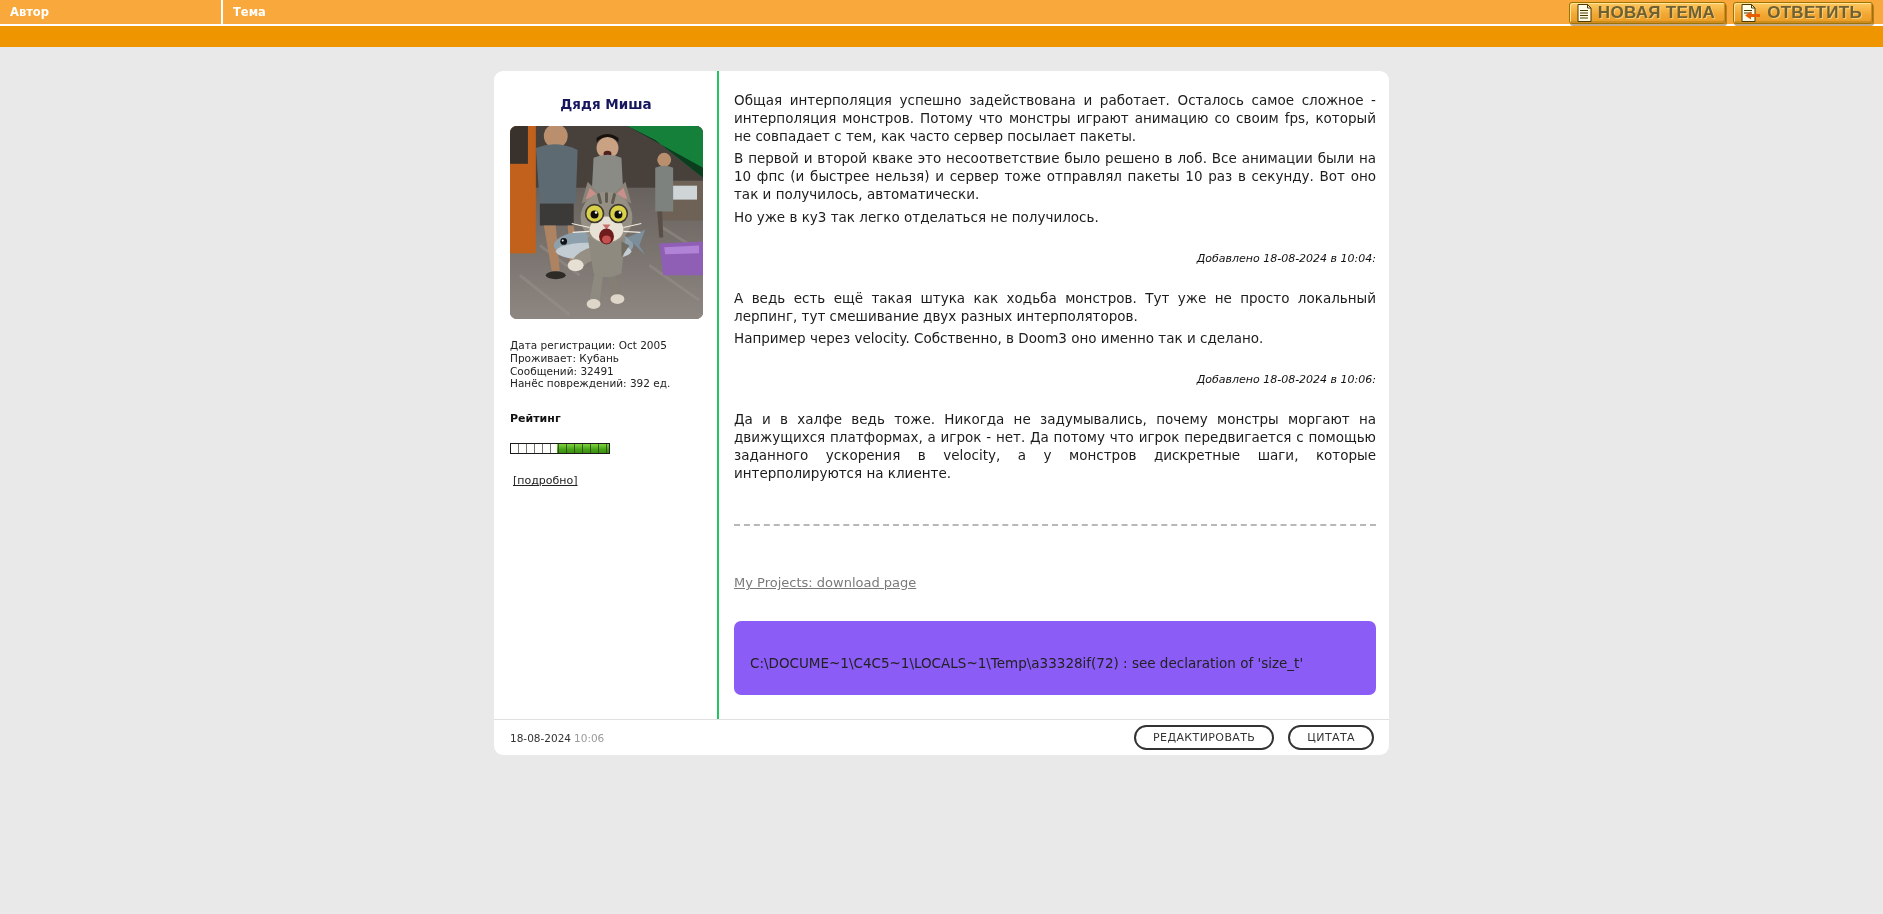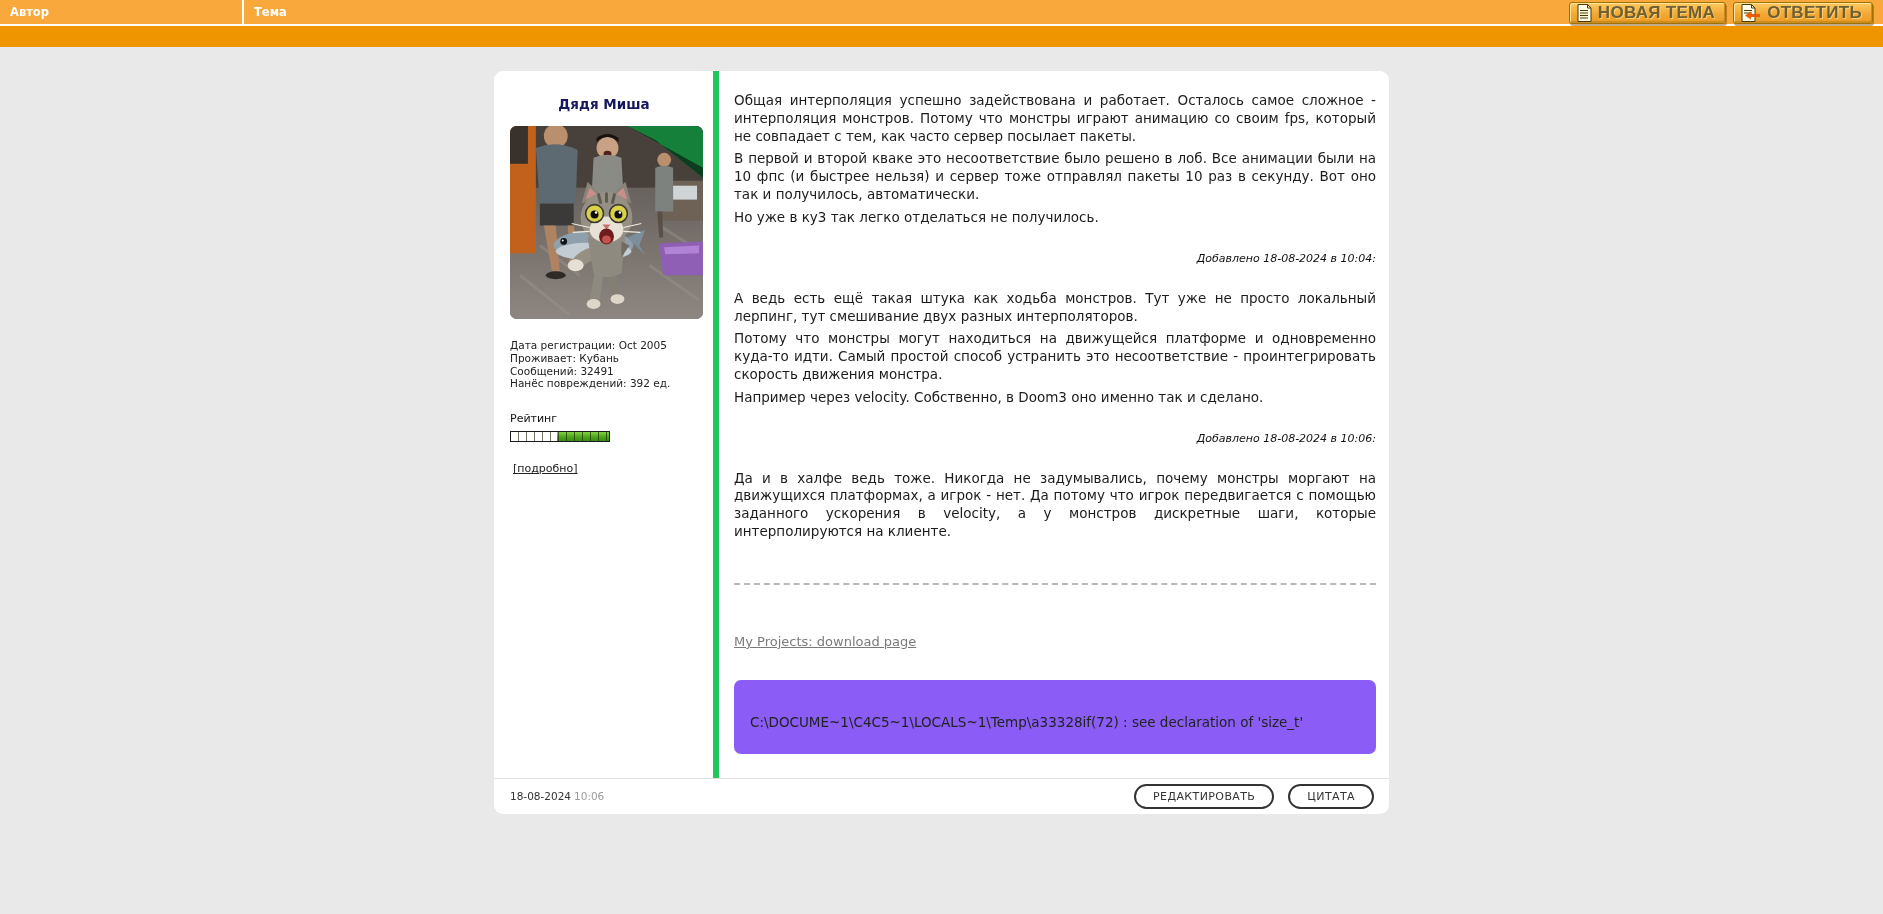--- a/index.html
+++ b/index.html
@@ -18,21 +18,21 @@
     display: flex;
     align-items: stretch;
     border-bottom: 2px solid #ffffff;
     position: relative;
   }
   .tcell {
     display: flex; align-items: center;
     color: #ffffff; font-size: 11.5px; font-weight: bold;
     padding: 0 10px;
   }
-  .tcell.author { width: 244px; border-right: 2px solid #ffffff; }
+  .tcell.author { width: 223px; border-right: 2px solid #ffffff; }
   .tcell.topic  { flex: 1; }
   .topbar-buttons {
     position: absolute; right: 10px; top: 2px;
     display: flex; gap: 7px;
   }
   .gold-btn {
     display: inline-flex; align-items: center; gap: 6px;
     height: 22px; padding: 0 10px 0 7px;
     background: linear-gradient(180deg, #fdc961 0%, #f3a834 55%, #eb9c22 100%);
     border: 1px solid #9c7200;
@@ -52,21 +52,21 @@
     width: 895px;
     margin: 24px auto 0 auto;
     background: #ffffff;
     border-radius: 9px;
   }
   .post-body { display: flex; }
 
   
   .user-col {
     width: 225px;
-    border-right: 6px solid #22c55e;
+    border-right: 2px solid #22c55e;
     padding: 16px 15px 20px 16px;
     flex-shrink: 0;
   }
   .username {
     text-align: center;
     font-weight: bold;
     font-size: 13.5px;
     color: #17175f;
     margin: 9px 0 14px 0;
     cursor: pointer;
@@ -78,21 +78,21 @@
     background: #6a6561;
   }
   .avatar svg { display: block; }
   .user-details {
     margin-top: 20px;
     font-size: 10.5px;
     color: #222222;
     line-height: 1.22;
   }
   .rating { margin-top: 22px; }
-  .rating-label { font-size: 11px; font-weight: normal; color: #111; margin-bottom: 6px; }
+  .rating-label { font-size: 11px; font-weight: bold; color: #111; margin-bottom: 18px; }
   .rating-bar {
     width: 100px; height: 11px;
     border: 1px solid #1a1a1a;
     display: flex;
     position: relative;
     background: #ffffff;
   }
   .rating-fill {
     margin-left: auto;
     height: 100%;
@@ -350,21 +350,20 @@
     </div>
 
     <div class="post-col">
       <div class="pline">Общая интерполяция успешно задействована и работает. Осталось самое сложное - интерполяция монстров. Потому что монстры играют анимацию со своим fps, который не совпадает с тем, как часто сервер посылает пакеты.</div>
       <div class="pline">В первой и второй кваке это несоответствие было решено в лоб. Все анимации были на 10 фпс (и быстрее нельзя) и сервер тоже отправлял пакеты 10 раз в секунду. Вот оно так и получилось, автоматически.</div>
       <div class="pline">Но уже в ку3 так легко отделаться не получилось.</div>
 
       <div class="added-note">Добавлено 18-08-2024 в 10:04:</div>
 
       <div class="pline">А ведь есть ещё такая штука как ходьба монстров. Тут уже не просто локальный лерпинг, тут смешивание двух разных интерполяторов.</div>
-      <div class="pline">Потому что монстры могут находиться на движущейся платформе и одновременно куда-то идти. Самый простой способ устранить это несоответствие - проинтегрировать скорость движения монстра.</div>
       <div class="pline">Например через velocity. Собственно, в Doom3 оно именно так и сделано.</div>
 
       <div class="added-note">Добавлено 18-08-2024 в 10:06:</div>
 
       <div class="pline">Да и в халфе ведь тоже. Никогда не задумывались, почему монстры моргают на движущихся платформах, а игрок - нет. Да потому что игрок передвигается с помощью заданного ускорения в velocity, а у монстров дискретные шаги, которые интерполируются на клиенте.</div>
 
       <div class="sig-divider"></div>
 
       <div class="sig-first">
         <a class="sig-link">My Projects: download page</a>

